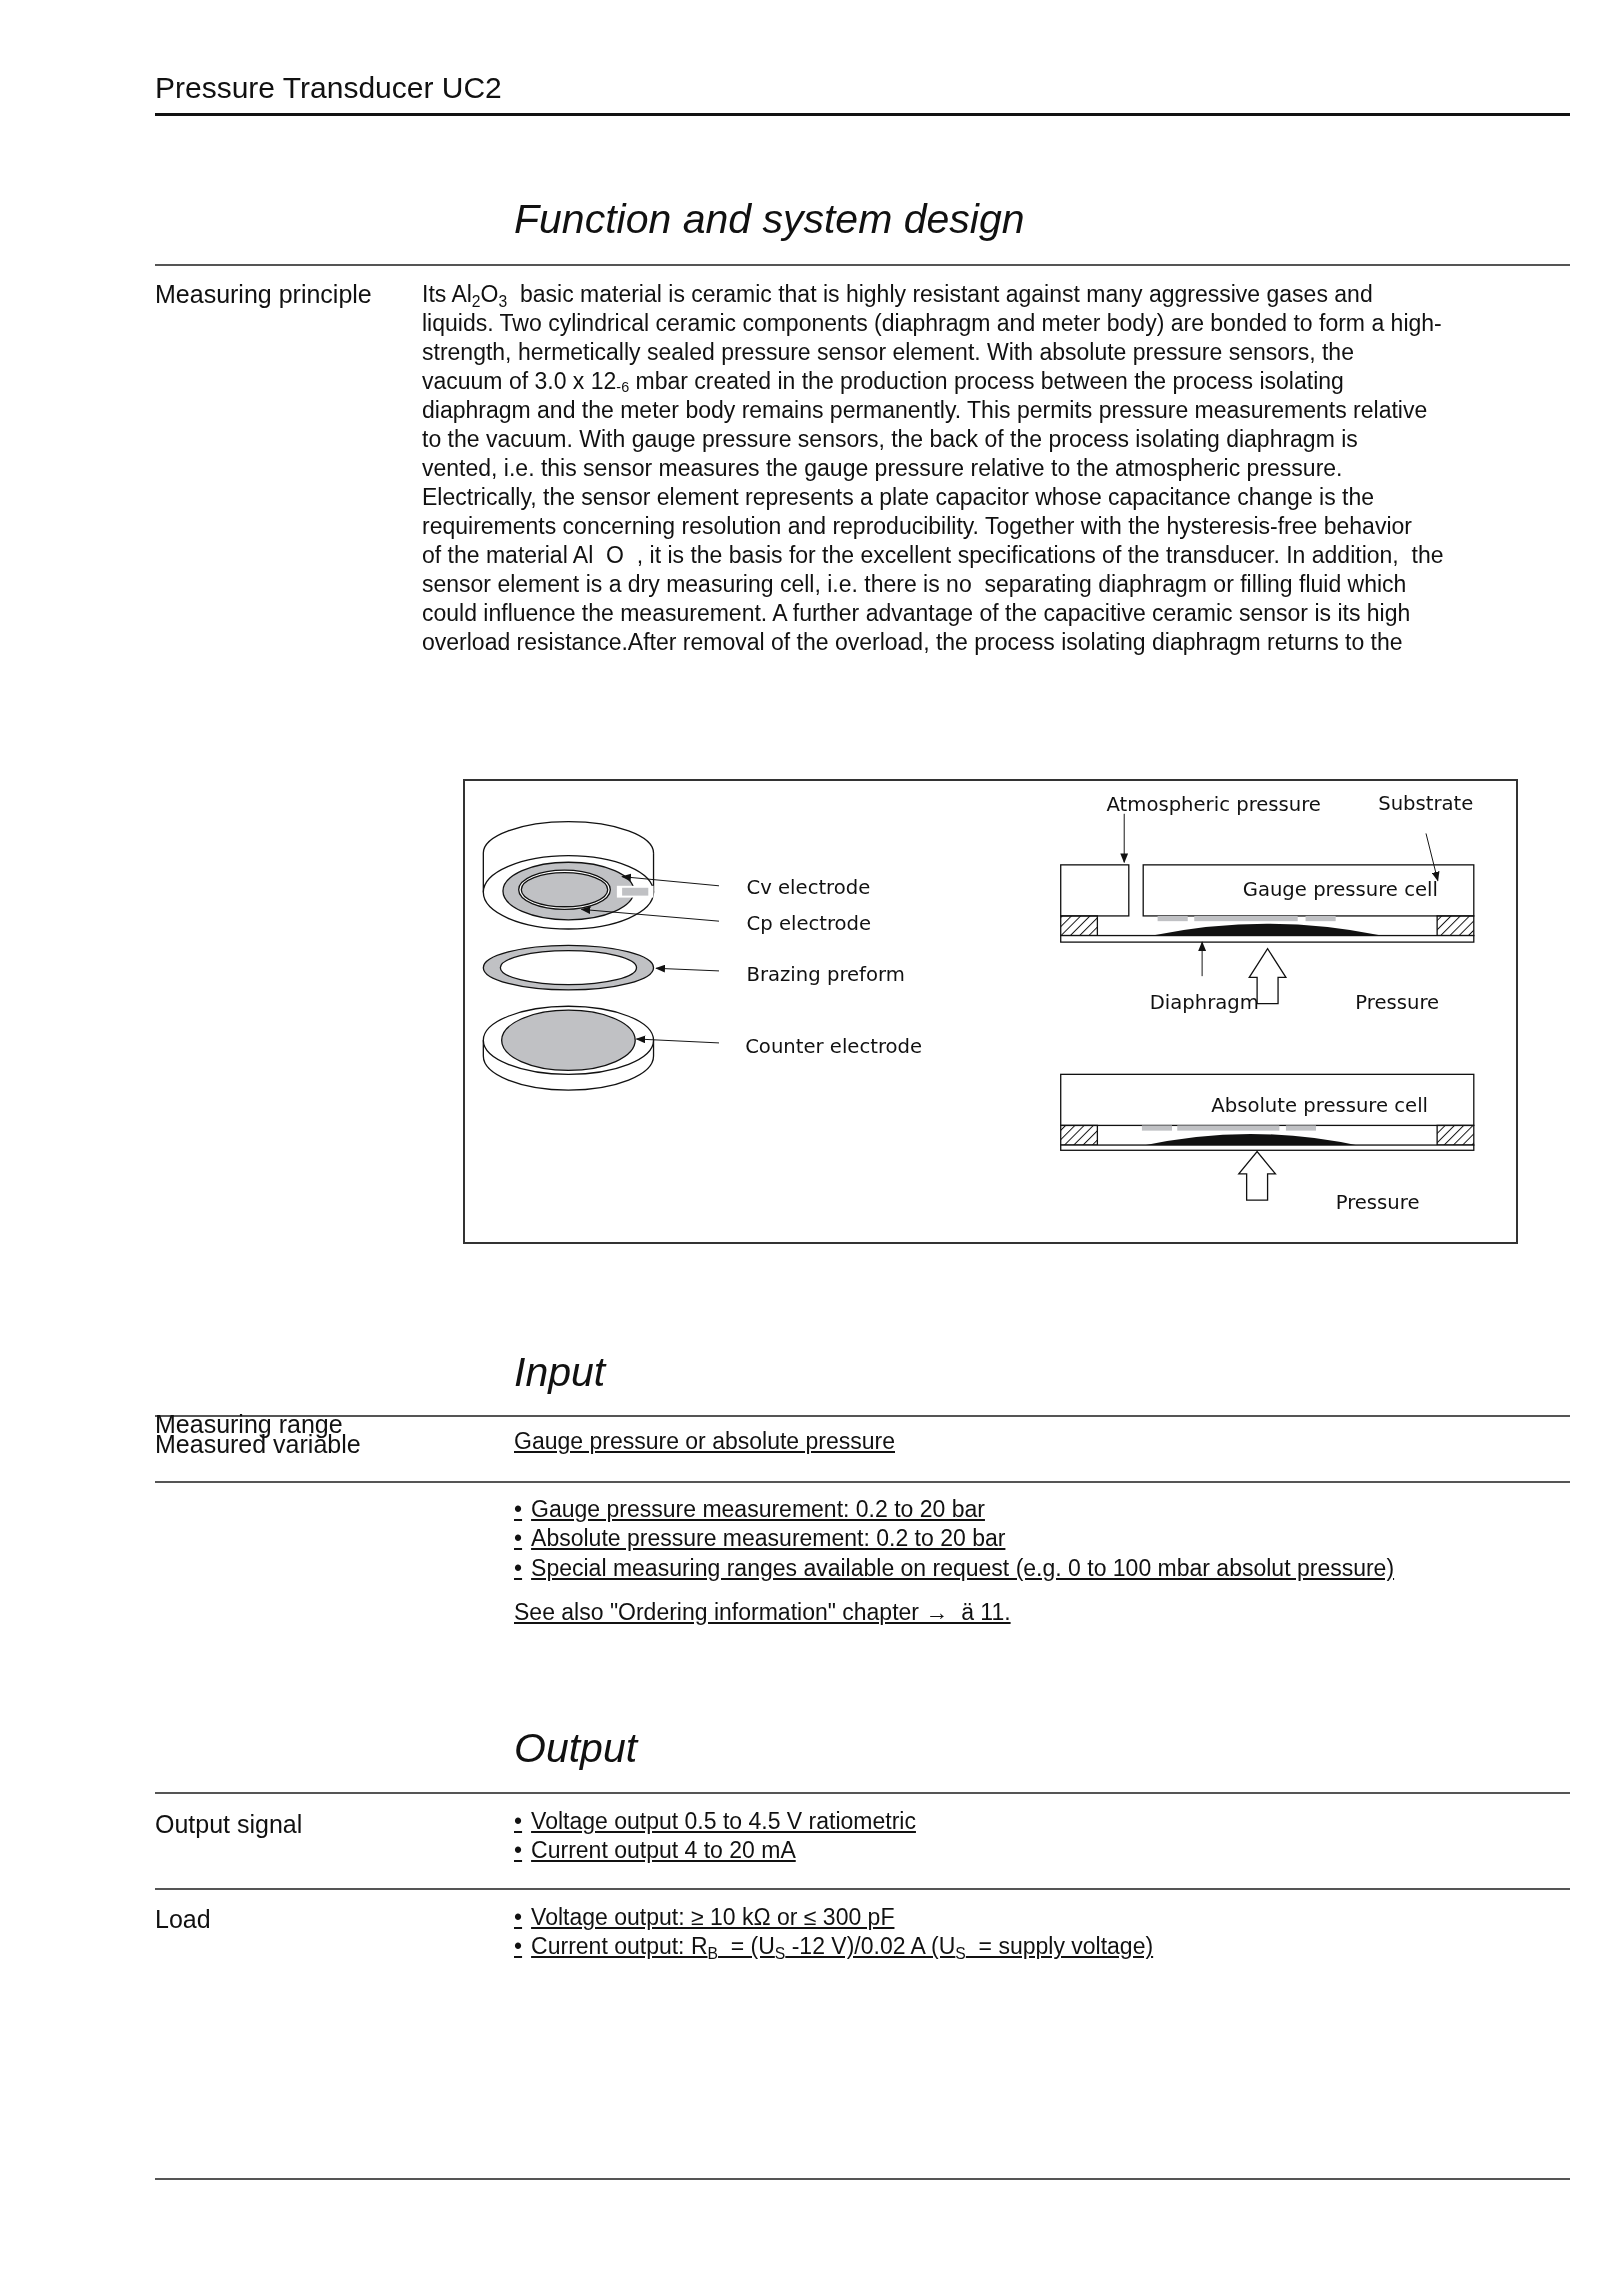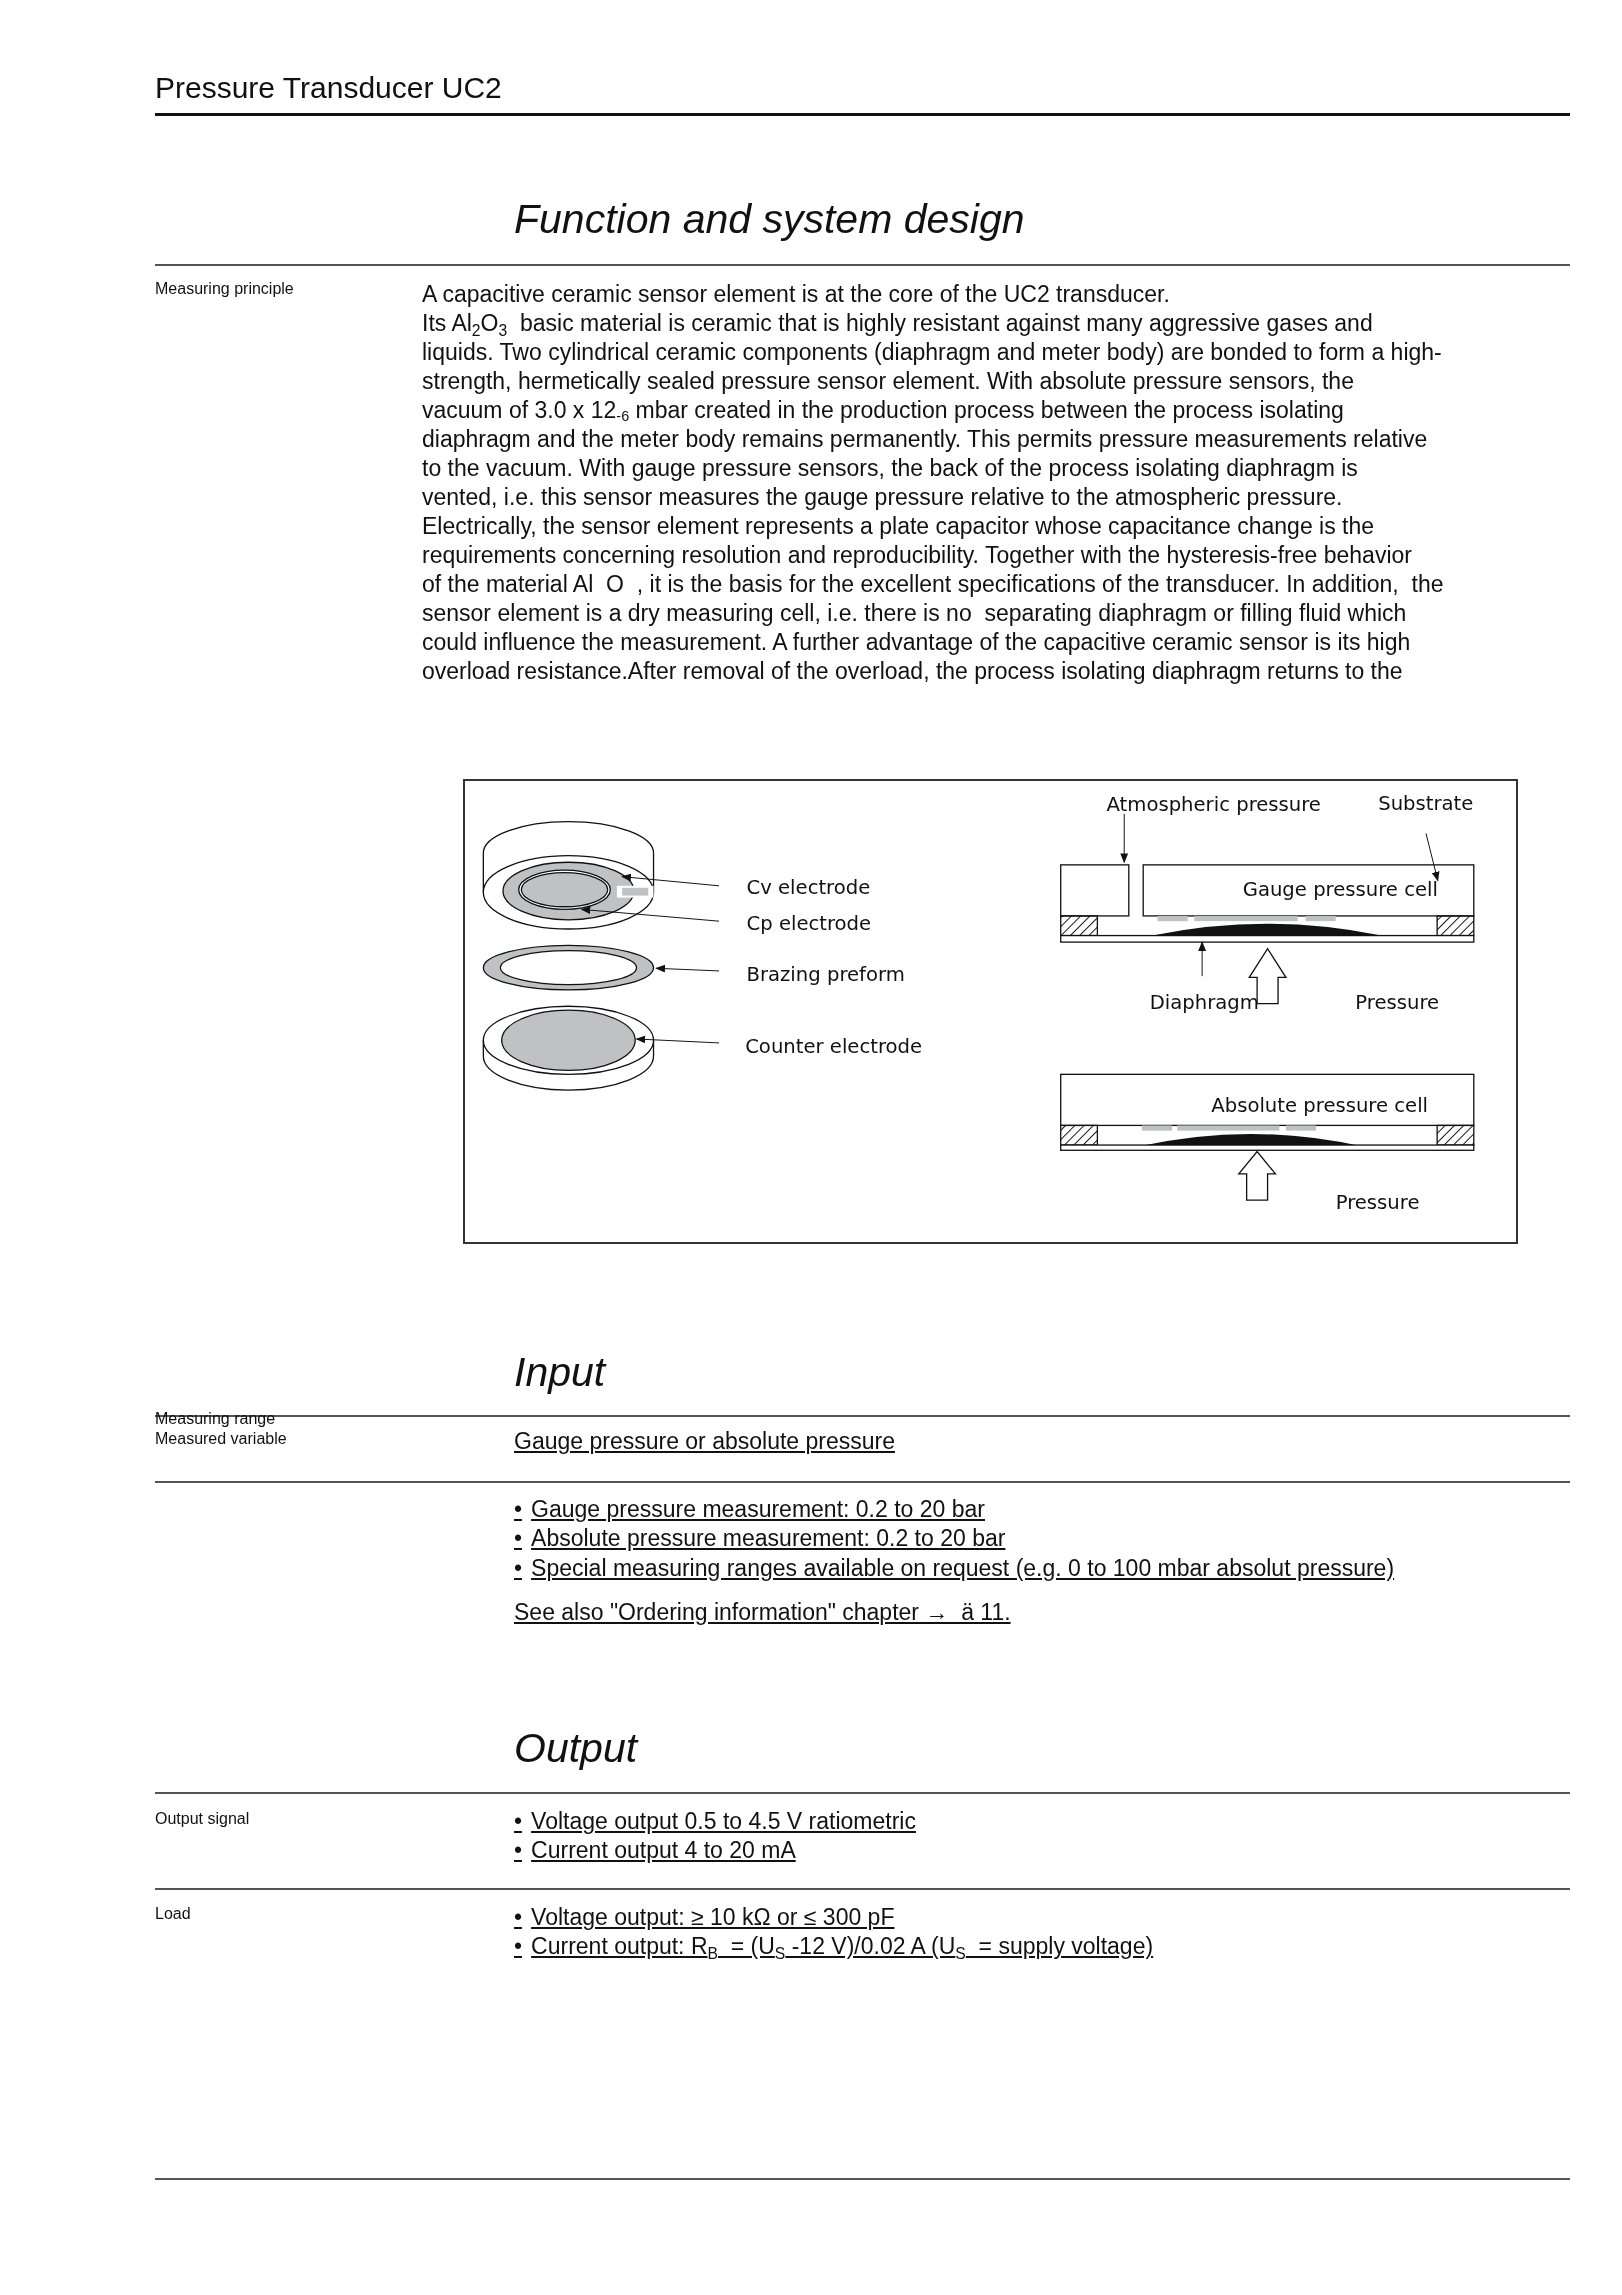--- a/index.html
+++ b/index.html
@@ -3,21 +3,21 @@
 <meta charset="utf-8">
 <style>
   html, body { margin: 0; padding: 0; background: #ffffff; }
   body { width: 1622px; height: 2295px; position: relative; overflow: hidden;
          font-family: "Liberation Sans", sans-serif; color: #111; }
   .abs { position: absolute; }
   .running-header { left: 155px; top: 71px; font-size: 30px; }
   .rule-thick { left: 155px; width: 1415px; height: 2.6px; background: #111; }
   .rule { left: 155px; width: 1415px; height: 2px; background: #555; }
   .h1 { left: 514px; font-size: 41px; font-weight: normal; margin: 0; font-style: italic; }
-  .label { left: 155px; font-size: 16px; }
+  .label { left: 155px; font-size: 25px; }
   .body-text { font-size: 23px; line-height: 29px; }
   .para { left: 422px; top: 280px; width: 1152px; }
   .para div { white-space: nowrap; }
   sub.s { font-size: 15.7px; vertical-align: -5.2px; line-height: 0; }
   sup.s { font-size: 14.4px; vertical-align: -2.6px; line-height: 0; }
   .value { left: 514px; font-size: 23px; line-height: 29.4px; text-decoration: underline; }
   .bullet { display: flex; gap: 7.9px; white-space: nowrap; }
   .bullet .dot { width: 9.2px; }
   .figure { left: 463px; top: 779px; width: 1055px; height: 465px;
             border: 2px solid #333; box-sizing: border-box; }
@@ -29,21 +29,20 @@
 
 <div class="abs running-header">Pressure Transducer UC2</div>
 <div class="abs rule-thick" style="top:113px"></div>
 
 <h1 class="abs h1" style="top:196px">Function and system design</h1>
 <div class="abs rule" style="top:264px"></div>
 
 <div class="abs label" style="top:280px">Measuring principle</div>
 
 <div class="abs body-text para">
-  <div>A capacitive ceramic sensor element is at the core of the UC2 transducer.</div>
   <div><span>Its Al</span><sub class="s">2</sub><span>O</span><sub class="s">3</sub><span style="white-space:pre">  basic material is ceramic that is highly resistant against many aggressive gases and</span></div>
   <div>liquids. Two cylindrical ceramic components (diaphragm and meter body) are bonded to form a high-</div>
   <div>strength, hermetically sealed pressure sensor element. With absolute pressure sensors, the</div>
   <div><span>vacuum of 3.0 x 12</span><sup class="s">-6</sup><span> mbar created in the production process between the process isolating</span></div>
   <div>diaphragm and the meter body remains permanently. This permits pressure measurements relative</div>
   <div>to the vacuum. With gauge pressure sensors, the back of the process isolating diaphragm is</div>
   <div>vented, i.e. this sensor measures the gauge pressure relative to the atmospheric pressure.</div>
   <div>Electrically, the sensor element represents a plate capacitor whose capacitance change is the</div>
   <div>requirements concerning resolution and reproducibility. Together with the hysteresis-free behavior</div>
   <div style="white-space:pre">of the material Al  O  , it is the basis for the excellent specifications of the transducer. In addition,  the</div>

